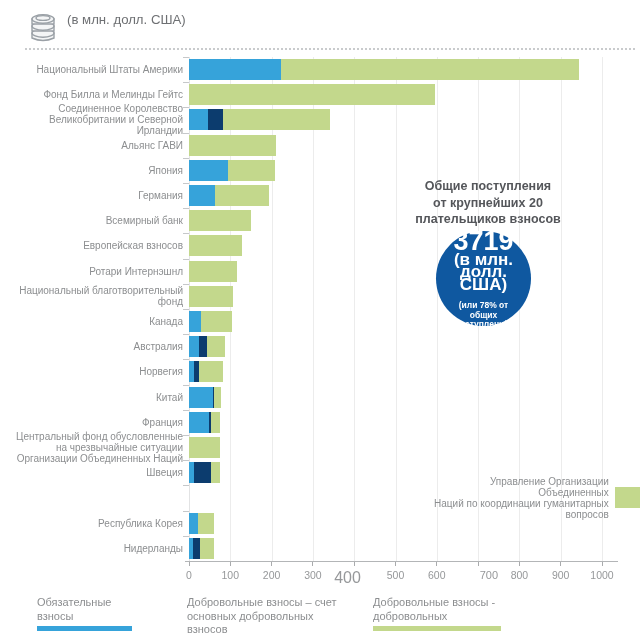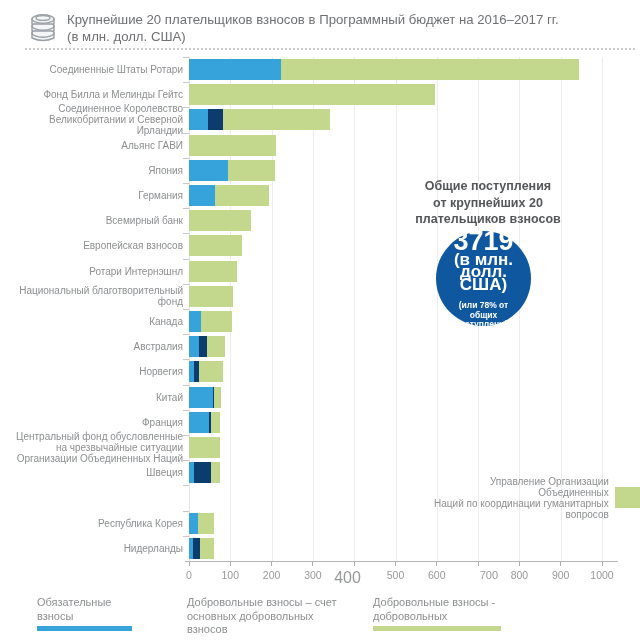--- a/index.html
+++ b/index.html
@@ -45,21 +45,20 @@
       <path d="M5 24 q11 -5 22 0 l0 5 q-11 5 -22 0 z"></path>
       <ellipse cx="16" cy="24" rx="11" ry="4.2"></ellipse>
       <path d="M5 17 l22 0 l0 5 l-22 0 z"></path>
       <ellipse cx="16" cy="17" rx="11" ry="4.2"></ellipse>
       <path d="M5 10 l22 0 l0 5 l-22 0 z"></path>
       <ellipse cx="16" cy="10" rx="11" ry="4.2"></ellipse>
       <ellipse cx="16" cy="9" rx="7" ry="2.4"></ellipse>
     </g>
   </svg>
   <div class="title-block">
-    <div>Крупнейшие 20 плательщиков взносов в Программный бюджет на 2016–2017 гг.</div>
     <div>(в млн. долл. США)</div>
   </div>
 </div>
 
 <div class="dotted-sep"></div>
 
 <div class="chart">
   <div id="grid">
       <div style="position: absolute; left: 189px; top: 0px; width: 1px; height: 504px; background: rgb(226, 227, 228);"></div>
       <div style="position: absolute; left: 230.3px; top: 0px; width: 1px; height: 504px; background: rgb(236, 236, 236);"></div>
@@ -69,21 +68,21 @@
       <div style="position: absolute; left: 395.5px; top: 0px; width: 1px; height: 504px; background: rgb(236, 236, 236);"></div>
       <div style="position: absolute; left: 436.8px; top: 0px; width: 1px; height: 504px; background: rgb(236, 236, 236);"></div>
       <div style="position: absolute; left: 478.1px; top: 0px; width: 1px; height: 504px; background: rgb(236, 236, 236);"></div>
       <div style="position: absolute; left: 519.4px; top: 0px; width: 1px; height: 504px; background: rgb(236, 236, 236);"></div>
       <div style="position: absolute; left: 560.7px; top: 0px; width: 1px; height: 504px; background: rgb(236, 236, 236);"></div>
       <div style="position: absolute; left: 602px; top: 0px; width: 1px; height: 504px; background: rgb(236, 236, 236);"></div>
     </div>
   <div id="rows">
       <div style="position: absolute; left: 183px; top: 0px; width: 6px; height: 1px; background: rgb(198, 200, 202);"></div>
       <div class="chart-row" style="position: absolute; left: 0px; top: 0px; width: 640px; height: 25.2px; display: flex;">
-        <div class="cat-label">Соединенные Штаты Ротари</div>
+        <div class="cat-label">Национальный Штаты Америки</div>
         <div class="bar-stack">
           <div class="bar-seg" style="width: 91.7px; background: rgb(54, 163, 218);"></div>
           <div class="bar-seg" style="width: 298.6px; background: rgb(195, 216, 140);"></div>
         </div>
       </div>
       <div style="position: absolute; left: 183px; top: 25.2px; width: 6px; height: 1px; background: rgb(198, 200, 202);"></div>
       <div class="chart-row" style="position: absolute; left: 0px; top: 25.2px; width: 640px; height: 25.2px; display: flex;">
         <div class="cat-label">Фонд Билла и Мелинды Гейтс</div>
         <div class="bar-stack">
           <div class="bar-seg" style="width: 246.1px; background: rgb(195, 216, 140);"></div>

